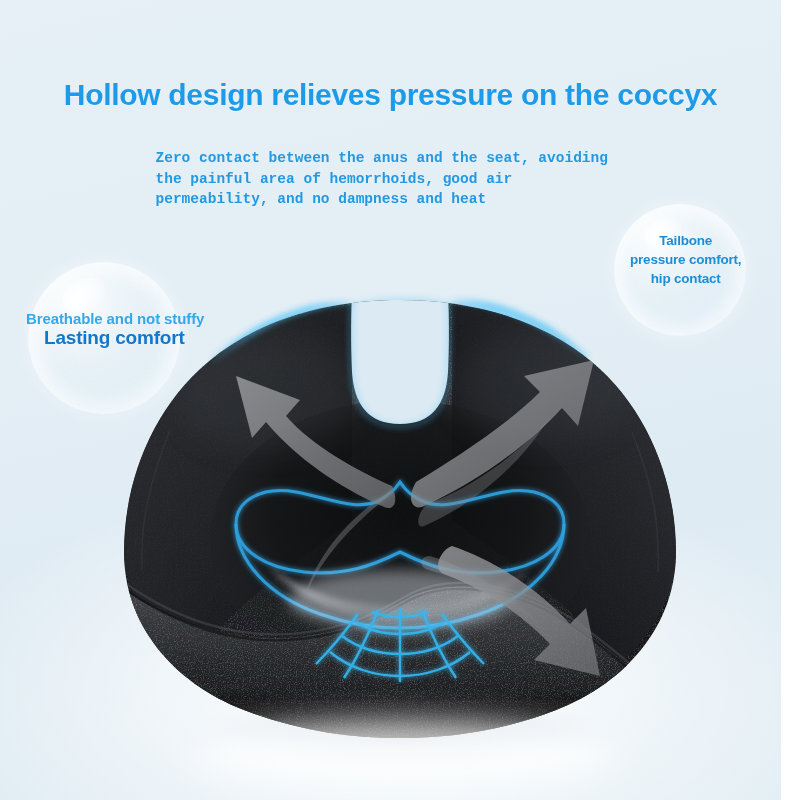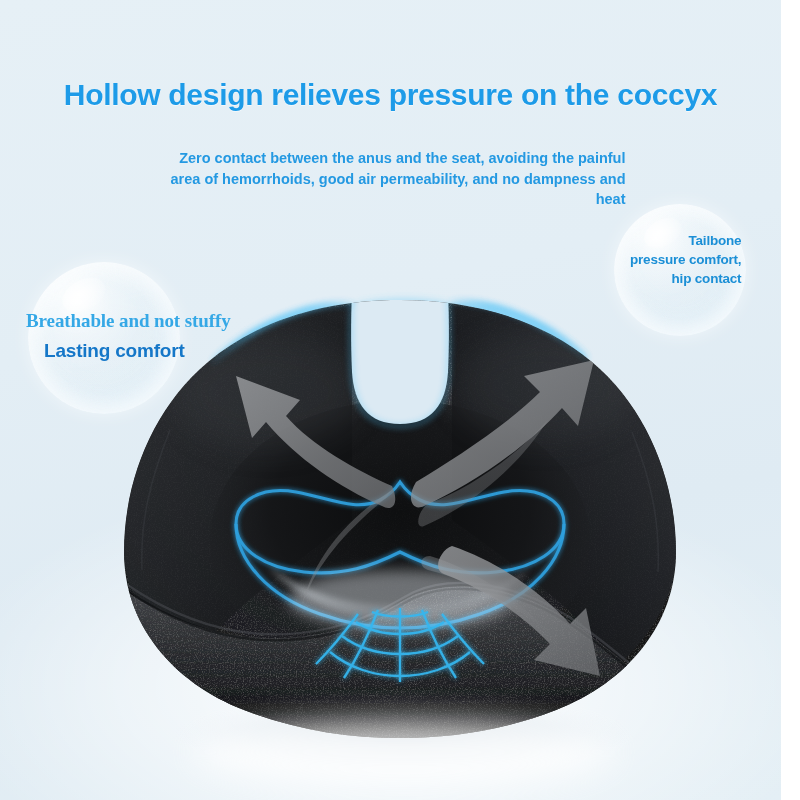--- a/index.html
+++ b/index.html
@@ -38,25 +38,26 @@
     text-shadow: 0 1px 0 rgba(255,255,255,0.55);
     white-space: nowrap;
   }
 
   .subhead {
     position: absolute;
     left: 50%;
     transform: translateX(-50%);
     top: 148px;
     width: 470px;
-    text-align: right;
+    text-align: left;
     font-size: 14.5px;
     font-weight: bold;
     line-height: 1.42;
     color: #2499e2;
+    font-family: Liberation Mono, monospace;
   }
 
   
   .bubble {
     position: absolute;
     border-radius: 50%;
     background:
       radial-gradient(circle at 32% 26%, rgba(255,255,255,0.95) 0%, rgba(255,255,255,0.42) 22%, rgba(255,255,255,0.10) 44%, rgba(255,255,255,0.02) 62%),
       radial-gradient(circle at 50% 50%, rgba(236,247,252,0.18) 52%, rgba(255,255,255,0.80) 88%, rgba(255,255,255,0.28) 99%, rgba(255,255,255,0) 100%);
     box-shadow:
@@ -94,38 +95,36 @@
     position: absolute;
     z-index: 6;
     white-space: nowrap;
   }
   #callout-left {
     left: 26px;
     top: 310px;
     text-align: left;
   }
   #callout-left .line1 {
-    font-size: 19px;
+    font-size: 15px;
     font-weight: bold;
     color: #35a8e6;
     letter-spacing: -0.1px;
-    font-family: Liberation Serif, serif;
   }
   #callout-left .line2 {
     font-size: 19px;
     font-weight: bold;
     color: #1577c8;
-    margin-top: 8px;
     margin-left: 18px;
     letter-spacing: -0.2px;
   }
   #callout-right {
     left: 630px;
     top: 231px;
-    text-align: right;
+    text-align: center;
     font-size: 13.5px;
     font-weight: bold;
     line-height: 1.42;
     color: #1b8fd6;
     letter-spacing: -0.2px;
   }
 
   
   #product-stage {
     position: absolute;

